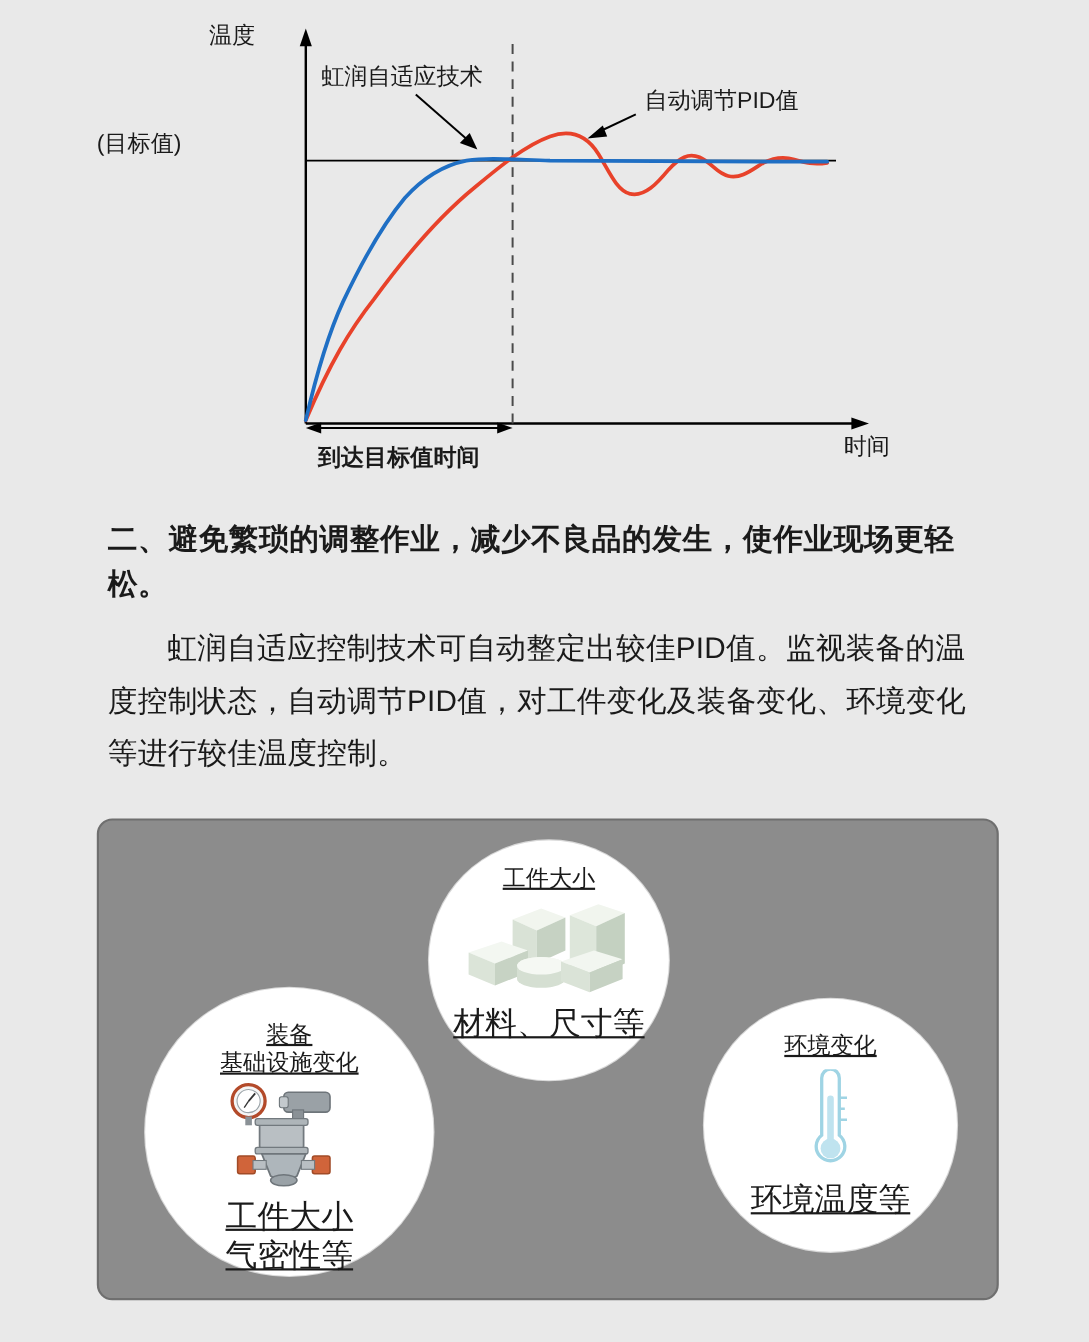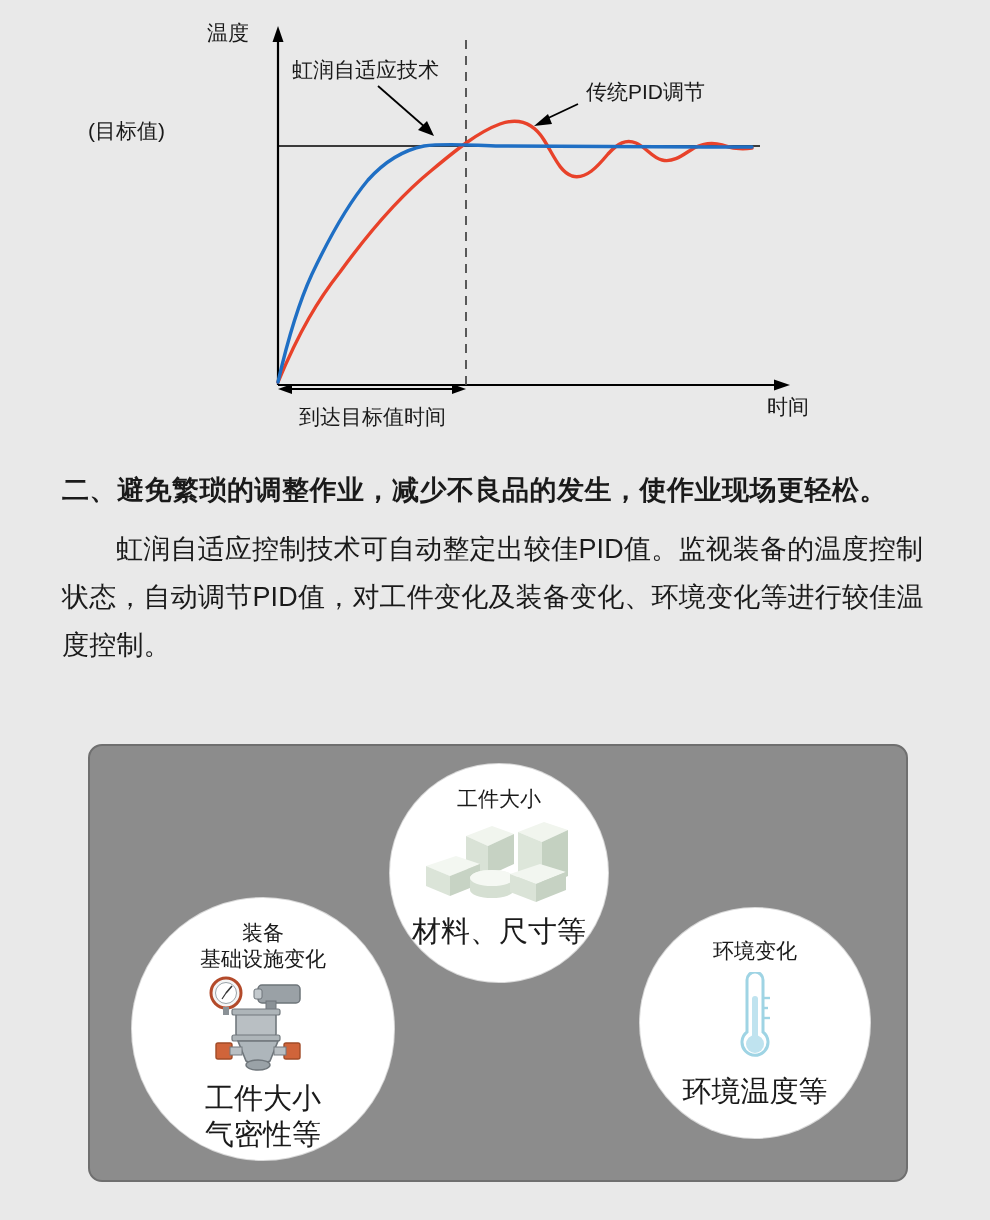--- a/index.html
+++ b/index.html
@@ -27,30 +27,30 @@
     left: 0;
     top: 0;
   }
   .chart-label {
     position: absolute;
     font-size: 21px;
     color: #1a1a1a;
     white-space: nowrap;
     line-height: 1;
   }
-  .lbl-y      { left: 207px; top: 22px; }
+  .lbl-y      { left: 190px; top: 22px; }
   .lbl-target { left: 88px;  top: 120px; }
   .lbl-x      { left: 727px; top: 396px; margin-left: 40px; }
   .lbl-ann-blue { left: 292px; top: 59px; }
   .lbl-ann-red  { left: 586px; top: 81px; }
-  .lbl-time-to-target { left: 299px; top: 406px; }
+  .lbl-time-to-target { left: 289px; top: 406px; font-weight: bold; }
 
   
   .section {
-    padding: 0 62px;
+    padding: 0 98px;
   }
   h2.heading {
     font-size: 27px;
     font-weight: bold;
     line-height: 1.5;
     margin: 10px 0 14px 0;
     letter-spacing: 0.5px;
   }
   p.para {
     font-size: 27px;
@@ -74,20 +74,21 @@
   .bubble {
     position: absolute;
     background: #ffffff;
     border-radius: 50%;
     display: flex;
     flex-direction: column;
     align-items: center;
     justify-content: flex-start;
     text-align: center;
     box-shadow: 0 0 0 1px #d8d8d8;
+    text-decoration: underline;
   }
   .bubble .b-title {
     font-size: 21px;
     line-height: 1.22;
     color: #1a1a1a;
     white-space: pre-line;
   }
   .bubble .b-caption {
     font-size: 29px;
     line-height: 1.22;
@@ -110,20 +111,21 @@
   }
   #bubble-workpiece .b-art { height: 92px; margin-top: 4px; }
   #bubble-workpiece .b-caption { margin-top: 6px; }
 
   
   #bubble-equipment {
     left: 42px; top: 152px;
     width: 262px; height: 262px;
     padding-top: 22px;
     box-sizing: border-box;
+    justify-content: flex-end;
   }
   #bubble-equipment .b-art { height: 104px; margin-top: 2px; }
   #bubble-equipment .b-caption { margin-top: 4px; }
 
   
   #bubble-environment {
     left: 550px; top: 162px;
     width: 230px; height: 230px;
     padding-top: 30px;
     box-sizing: border-box;
@@ -185,21 +187,21 @@
       <line x1="286" y1="389" x2="458" y2="389" stroke="#000" stroke-width="1.8"></line>
       <polygon points="278,389 292,384 292,394" fill="#000"></polygon>
       <polygon points="466,389 452,384 452,394" fill="#000"></polygon>
     </g>
   </svg>
 
   <div class="chart-label lbl-y">温度</div>
   <div class="chart-label lbl-target">(目标值)</div>
   <div class="chart-label lbl-x">时间</div>
   <div class="chart-label lbl-ann-blue">虹润自适应技术</div>
-  <div class="chart-label lbl-ann-red">传统PID调节</div>
+  <div class="chart-label lbl-ann-red">自动调节PID值</div>
   <div class="chart-label lbl-time-to-target">到达目标值时间</div>
 </div>
 
 <div class="section">
   <h2 class="heading">二、避免繁琐的调整作业，减少不良品的发生，使作业现场更轻松。</h2>
   <p class="para">虹润自适应控制技术可自动整定出较佳PID值。监视装备的温度控制状态，自动调节PID值，对工件变化及装备变化、环境变化等进行较佳温度控制。</p>
 </div>
 
 <div class="figure-panel">
 

